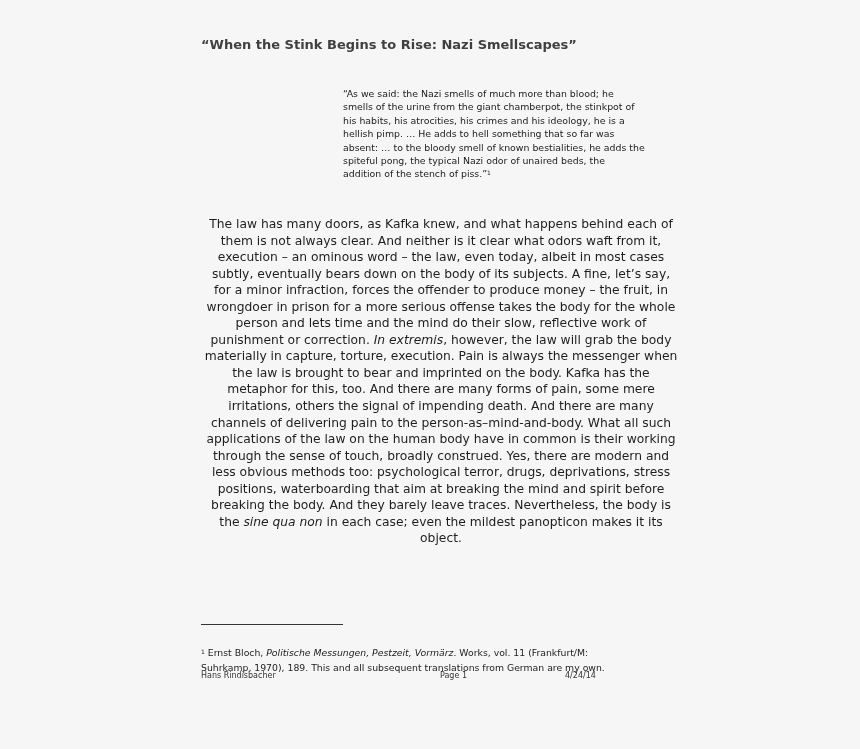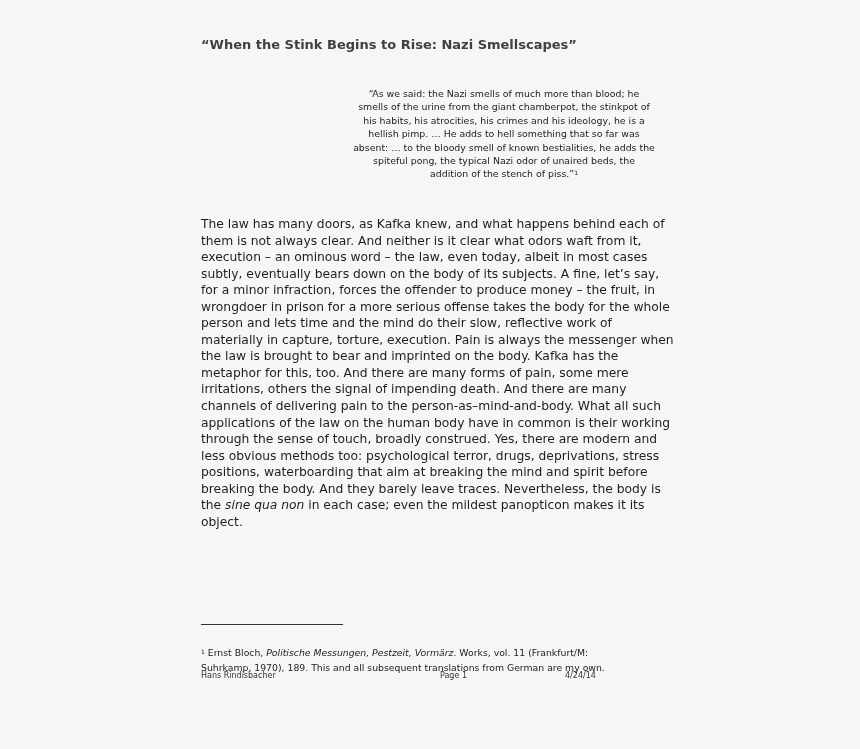--- a/index.html
+++ b/index.html
@@ -15,28 +15,28 @@
       position: absolute; left: 201px; top: 37px;
       font-size: 13px; font-weight: bold; letter-spacing: 0px;
       color: #404040;
       white-space: nowrap;
     }
     .epigraph {
       position: absolute; left: 343px; top: 87px; width: 322px;
       font-size: 9.4px; line-height: 13.4px;
       color: #222;
     }
-    .epigraph .line { display: block; white-space: nowrap; text-align: center; }
+    .epigraph .line { display: block; white-space: nowrap; }
     .epigraph sup { font-size: 6px; vertical-align: top; position: relative; top: -1px; }
     .body-text {
       position: absolute; left: 201px; top: 216px; width: 480px;
       font-size: 12.3px; line-height: 16.55px;
       color: #1e1e1e;
     }
-    .body-text .line { display: block; white-space: nowrap; }
+    .body-text .line { display: block; white-space: nowrap; text-align: center; }
     .body-text em { font-style: italic; }
     .footnote-rule {
       position: absolute; left: 201px; top: 624px; width: 142px; height: 0;
       border-top: 1px solid #333;
     }
     .footnote {
       position: absolute; left: 201px; top: 645px; width: 480px;
       font-size: 9.3px; line-height: 15px; color: #222;
     }
     .footnote .line { display: block; white-space: nowrap; }
@@ -68,20 +68,21 @@
   </div>
 
   <div class="body-text">
     <span class="line">The law has many doors, as Kafka knew, and what happens behind each of</span>
     <span class="line">them is not always clear. And neither is it clear what odors waft from it,</span>
     <span class="line">execution – an ominous word – the law, even today, albeit in most cases</span>
     <span class="line">subtly, eventually bears down on the body of its subjects. A fine, let’s say,</span>
     <span class="line">for a minor infraction, forces the offender to produce money – the fruit, in</span>
     <span class="line">wrongdoer in prison for a more serious offense takes the body for the whole</span>
     <span class="line">person and lets time and the mind do their slow, reflective work of</span>
+    <span class="line"><span>punishment or correction. </span><em>In extremis</em><span>, however, the law will grab the body</span></span>
     <span class="line">materially in capture, torture, execution. Pain is always the messenger when</span>
     <span class="line">the law is brought to bear and imprinted on the body. Kafka has the</span>
     <span class="line">metaphor for this, too. And there are many forms of pain, some mere</span>
     <span class="line">irritations, others the signal of impending death. And there are many</span>
     <span class="line">channels of delivering pain to the person-as–mind-and-body. What all such</span>
     <span class="line">applications of the law on the human body have in common is their working</span>
     <span class="line">through the sense of touch, broadly construed. Yes, there are modern and</span>
     <span class="line">less obvious methods too: psychological terror, drugs, deprivations, stress</span>
     <span class="line">positions, waterboarding that aim at breaking the mind and spirit before</span>
     <span class="line">breaking the body. And they barely leave traces. Nevertheless, the body is</span>

